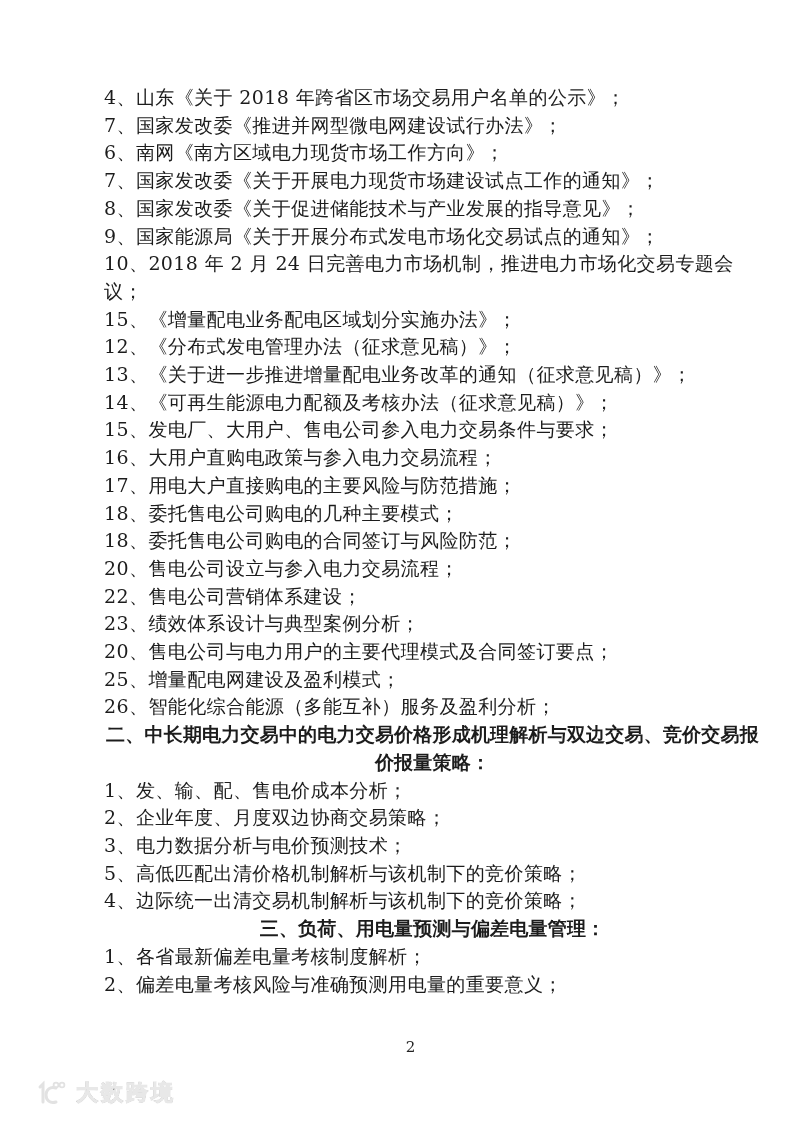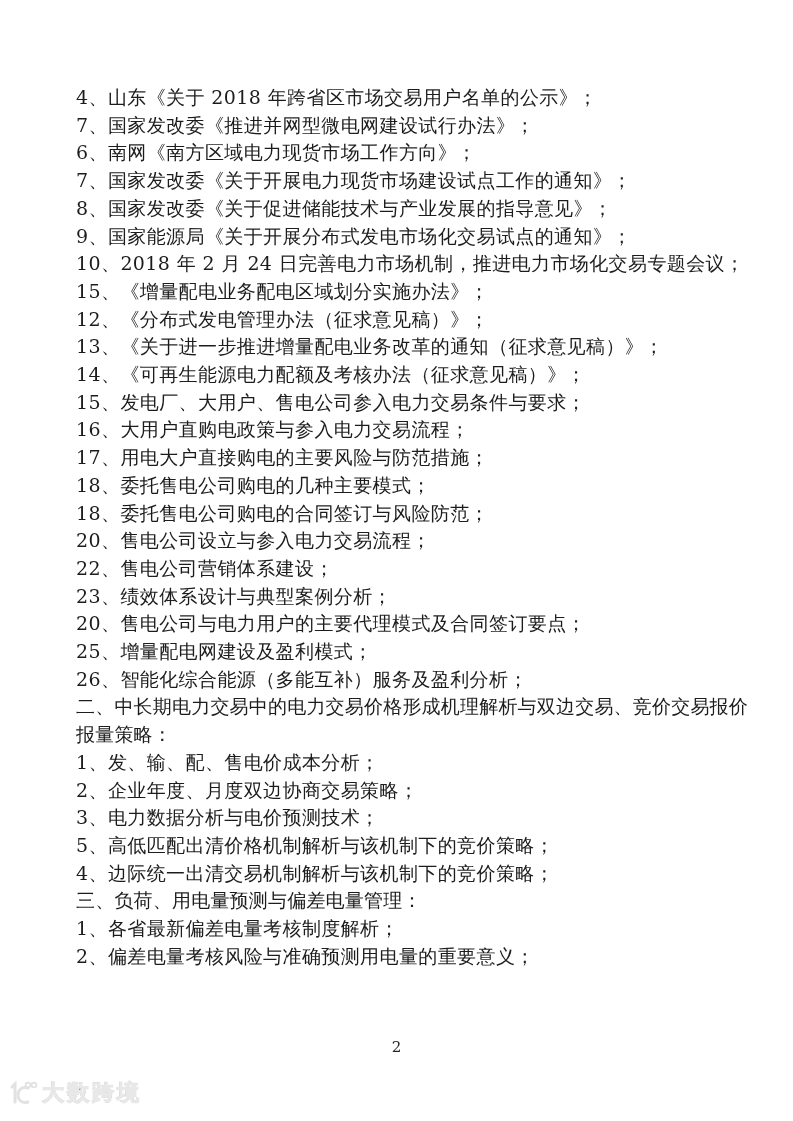--- a/index.html
+++ b/index.html
@@ -12,56 +12,58 @@
     height: 1121px;
     position: relative;
     overflow: hidden;
     font-family: "DejaVu Serif", "Liberation Serif", serif;
     color: #1c1c1c;
   }
   .page {
     position: absolute;
     inset: 0;
     background: #ffffff;
+    margin-left: 28px;
   }
   .doc-body {
     position: absolute;
     left: 76px;
     right: 32px;
     top: 84px;
   }
   .doc-body p.line {
     margin: 0;
     font-size: 19px;
     line-height: 27.7px;
     letter-spacing: 0.4px;
     white-space: normal;
     word-break: break-all;
     text-align: left;
   }
   .doc-body p.line.bold {
-    font-weight: normal;
+    font-weight: bold;
     letter-spacing: 0.2px;
+    text-align: center;
   }
   .page-footer {
     position: absolute;
     left: 0;
     right: 0;
     top: 1038px;
     text-align: center;
     font-size: 15px;
     color: #222222;
   }
   .watermark {
     position: absolute;
     left: 8px;
     top: 1078px;
     display: flex;
     align-items: center;
-    gap: 4px;
+    gap: 10px;
     color: #000000;
     user-select: none;
   }
   .watermark .wm-logo {
     width: 30px;
     height: 28px;
     display: inline-block;
   }
   .watermark .wm-text {
     font-family: "DejaVu Sans", "Liberation Sans", sans-serif;

